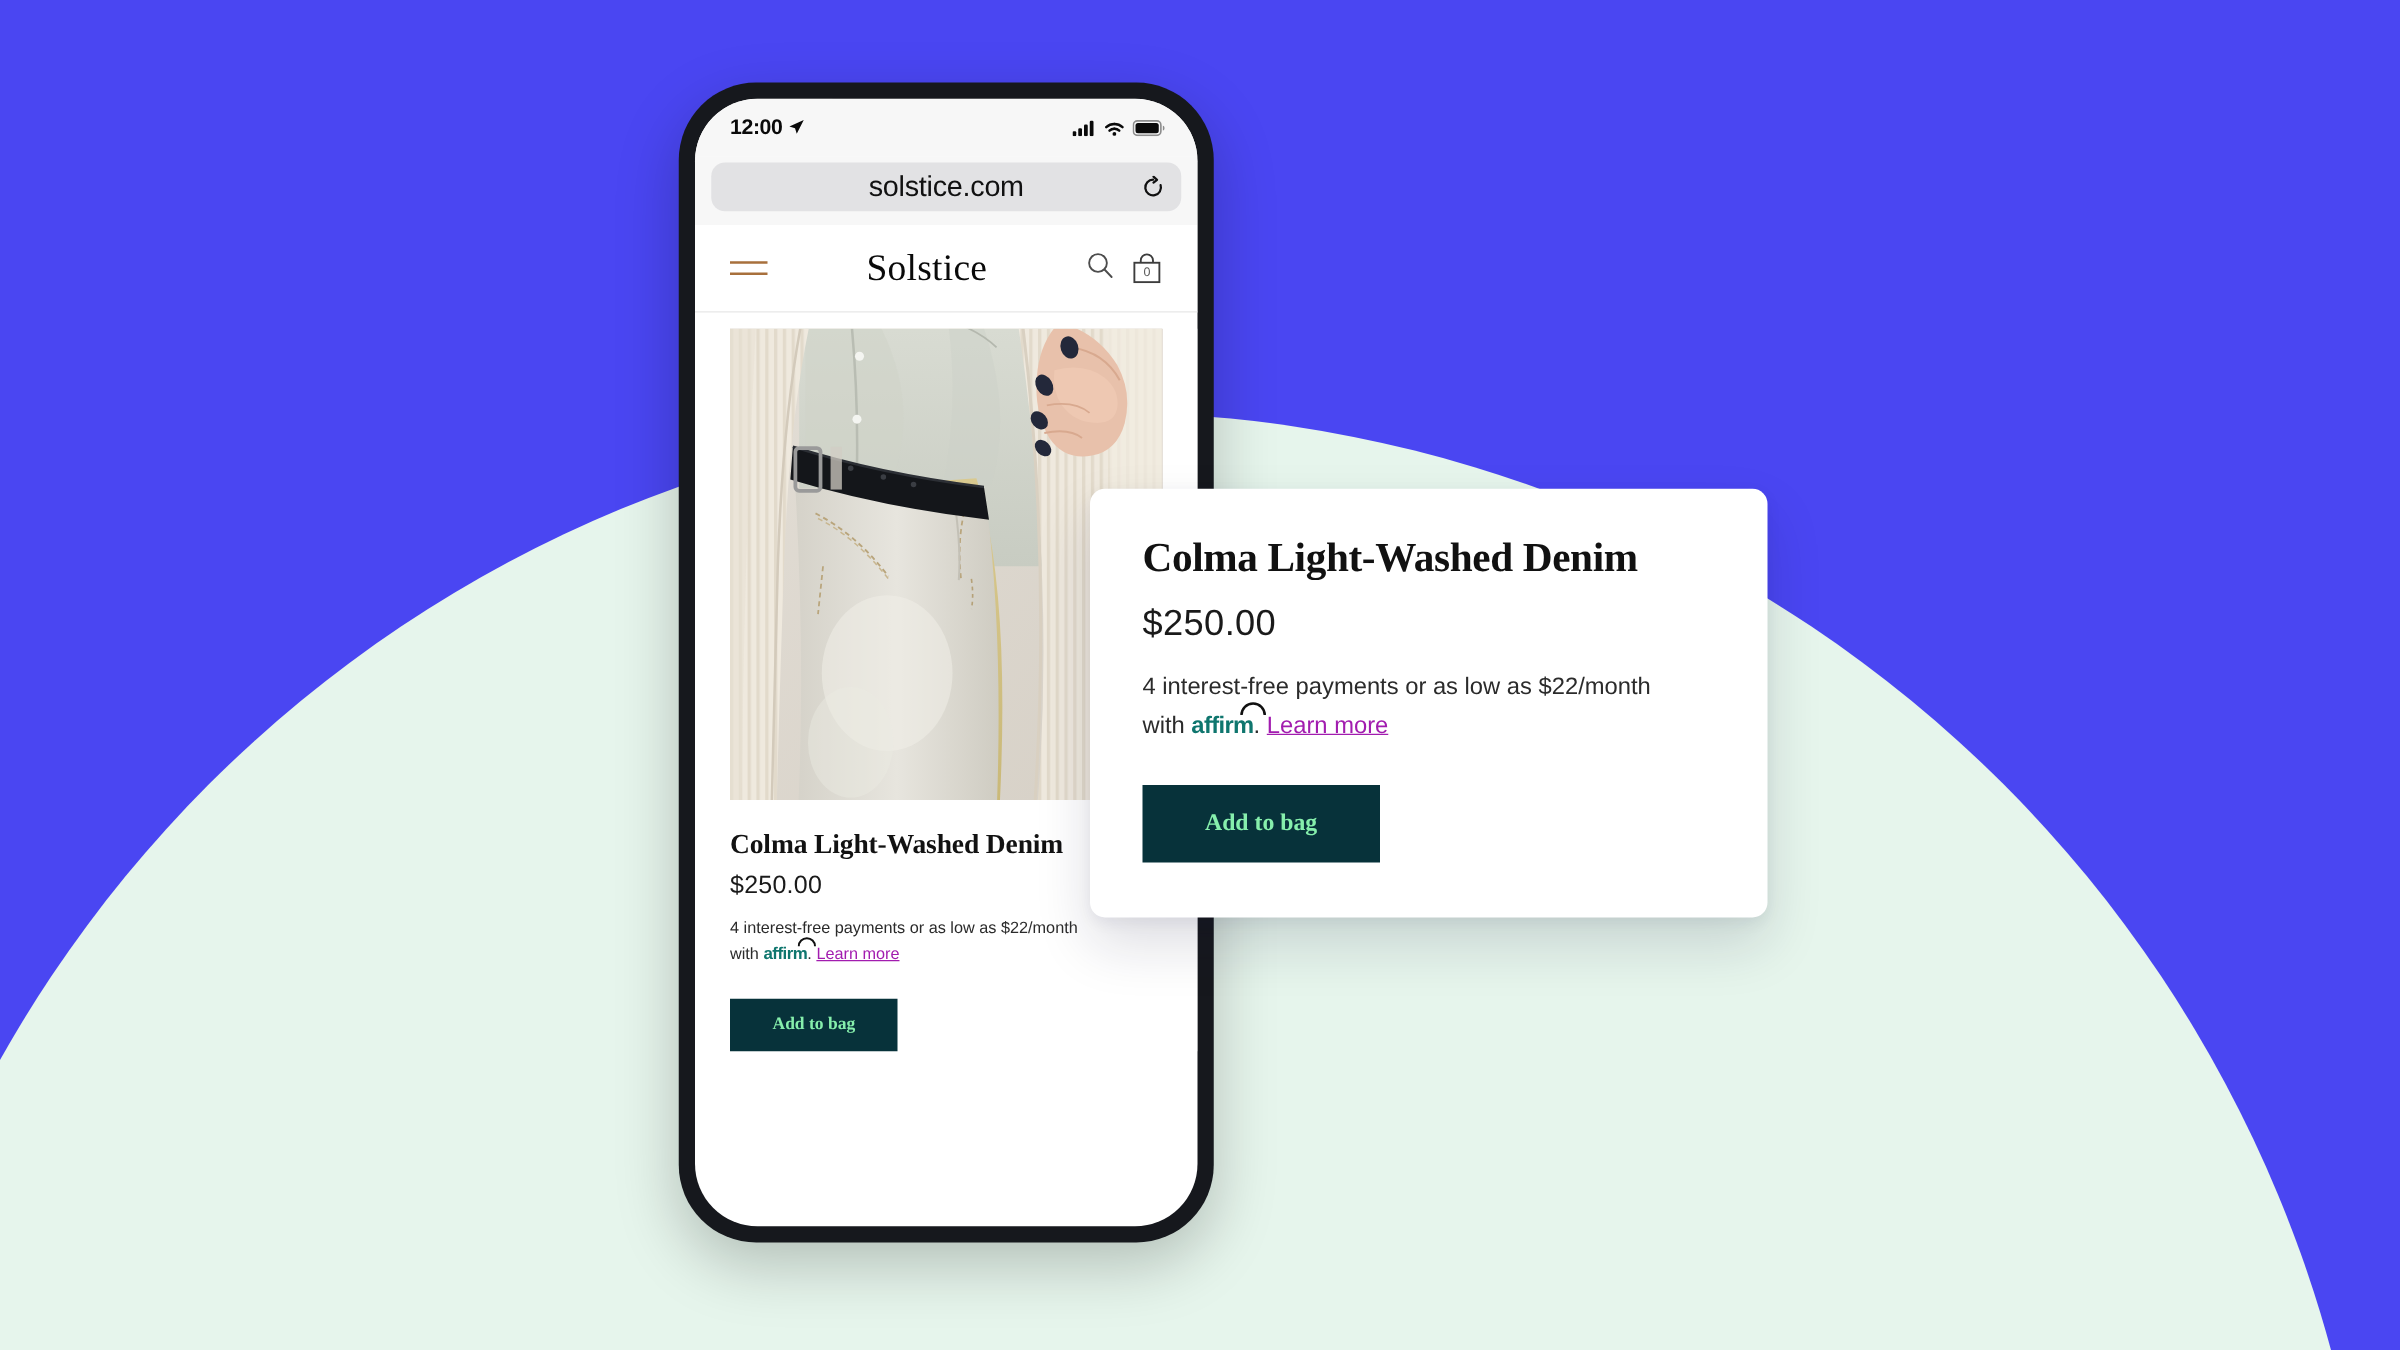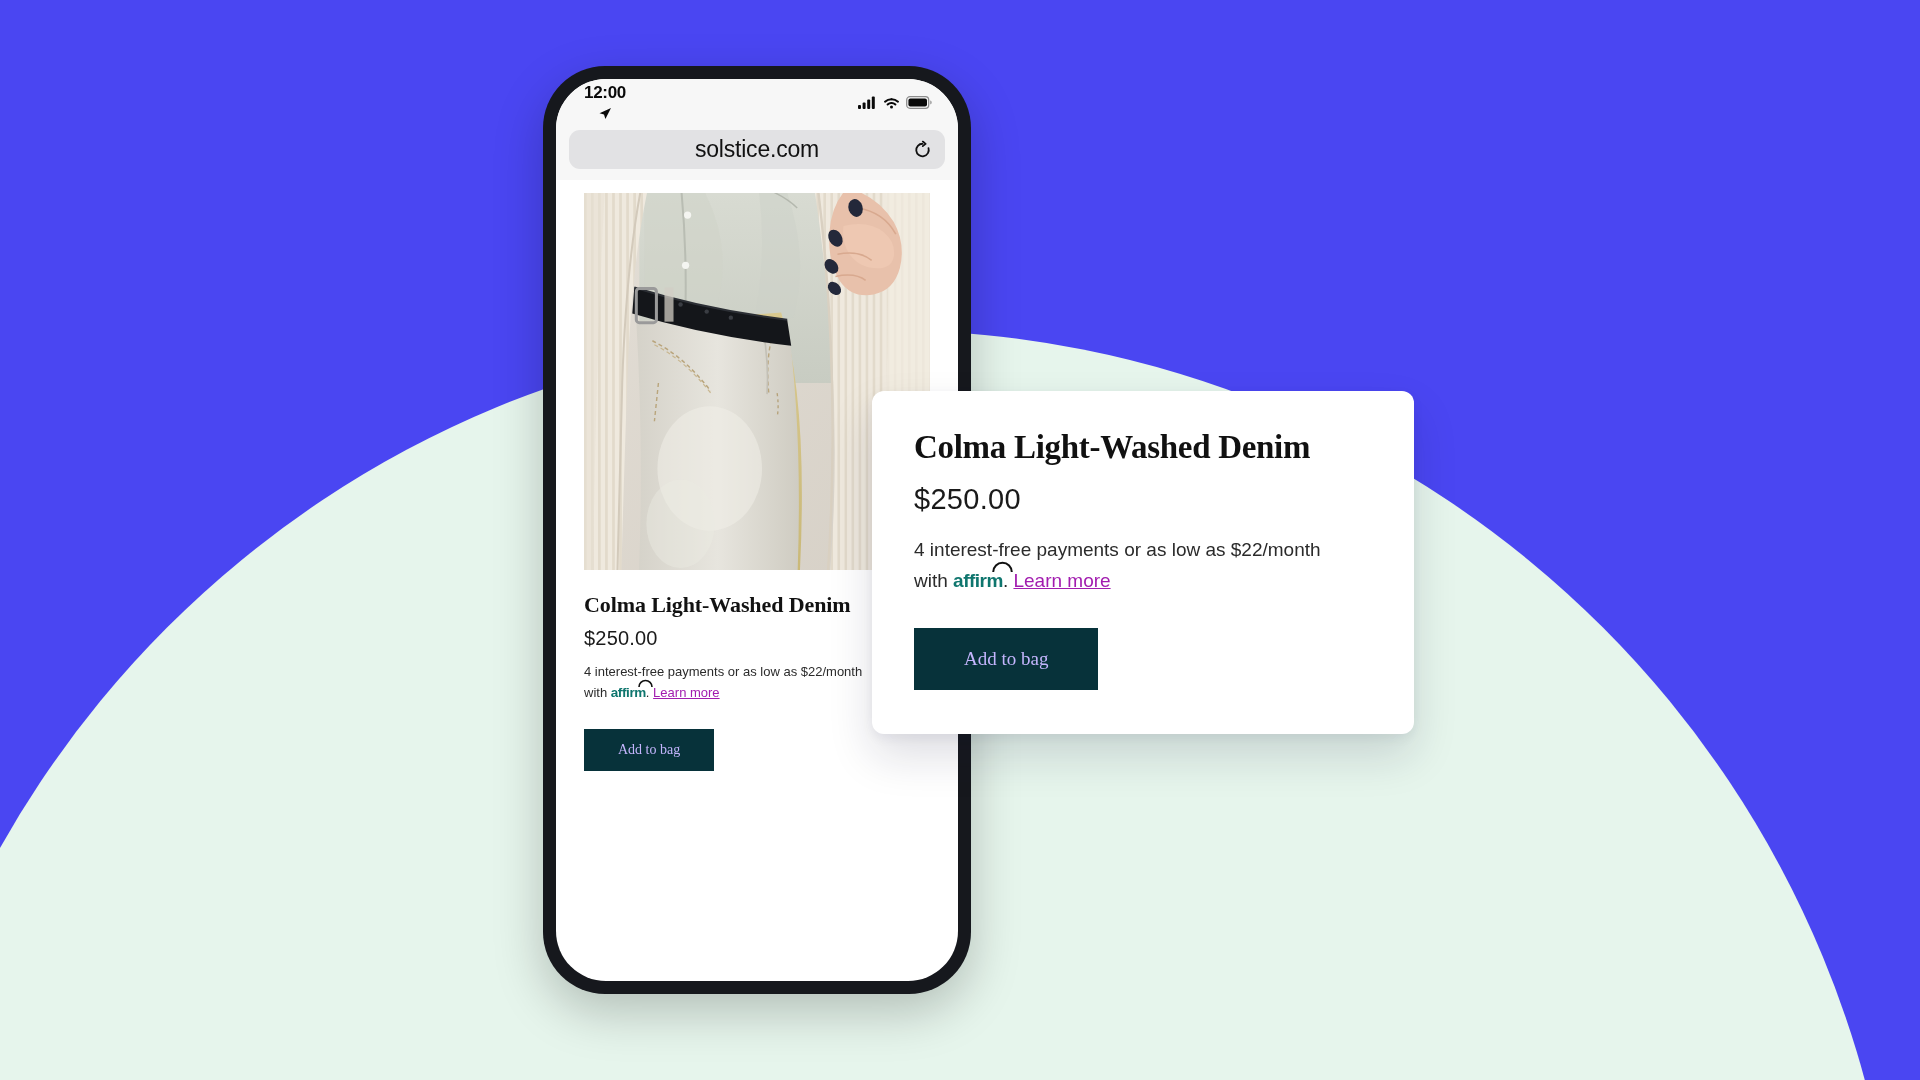--- a/index.html
+++ b/index.html
@@ -66,21 +66,20 @@
     z-index: 9;
   }
   .status-time {
     font-size: 17px;
     font-weight: bold;
     color: #0a0a0a;
     letter-spacing: -0.3px;
     display: flex;
     align-items: center;
     gap: 4px;
-    flex-direction: column;
   }
   .loc-arrow { display: block; }
   .status-right { display: flex; align-items: center; gap: 6px; }
 
   
   .browser-bar {
     background: #f7f7f7;
     padding: 5px 13px 11px 13px;
   }
   .url-pill {
@@ -187,23 +186,23 @@
   }
   .learn-more {
     color: #a21caf;
     text-decoration: underline;
     cursor: pointer;
   }
   .btn-bag {
     display: inline-block;
     margin-top: 24px;
     background: #07323a;
-    color: #c4b5fd;
+    color: #86efac;
     font-family: "Liberation Serif", "DejaVu Serif", serif;
-    font-weight: normal;
+    font-weight: bold;
     border: none;
     cursor: pointer;
   }
   .btn-bag.small {
     font-size: 14px;
     padding: 13px 34px;
   }
 
   
   .float-card {
@@ -287,20 +286,42 @@
           <span class="url-text">solstice.com</span>
           <span class="reload-btn">
             <svg width="19" height="19" viewBox="0 0 20 20">
               <path d="M10 3.4a6.6 6.6 0 1 0 6.3 4.6" fill="none" stroke="#111" stroke-width="1.9" stroke-linecap="round"></path>
               <path d="M10.3 0.9 L13.3 3.5 L10.3 5.9" fill="none" stroke="#111" stroke-width="1.9" stroke-linecap="round" stroke-linejoin="round"></path>
             </svg>
           </span>
         </div>
       </div>
 
+      <div class="site-header">
+        <div class="hamburger">
+          <span></span>
+            <span></span>
+        </div>
+        <div class="brand">Solstice</div>
+        <div class="header-icons">
+          <span>
+            <svg width="22" height="22" viewBox="0 0 22 22">
+              <circle cx="9.4" cy="9.4" r="7.1" fill="none" stroke="#4d4d4d" stroke-width="1.5"></circle>
+              <line x1="14.6" y1="14.6" x2="20.3" y2="20.6" stroke="#4d4d4d" stroke-width="1.5" stroke-linecap="round"></line>
+            </svg>
+          </span>
+          <span class="bag-wrap">
+            <svg width="23" height="25" viewBox="0 0 23 25">
+              <rect x="1.5" y="8.2" width="20" height="15.5" fill="none" stroke="#3d3d3d" stroke-width="1.5"></rect>
+              <path d="M6.6 8.2V6.4a4.9 4.9 0 0 1 9.8 0v1.8" fill="none" stroke="#3d3d3d" stroke-width="1.5"></path>
+            </svg>
+            <span class="bag-count">0</span>
+          </span>
+        </div>
+      </div>
 
       <div class="product-area">
         <div class="product-photo">
           <svg viewBox="0 0 344 377" preserveAspectRatio="xMidYMid slice">
             <defs>
               <linearGradient id="bgw" x1="0" y1="0" x2="1" y2="1">
                 <stop offset="0" stop-color="#e3ded6"></stop>
                   <stop offset="1" stop-color="#d6d0c6"></stop>
               </linearGradient>
               <linearGradient id="cardiL" x1="0" y1="0" x2="1" y2="0">

